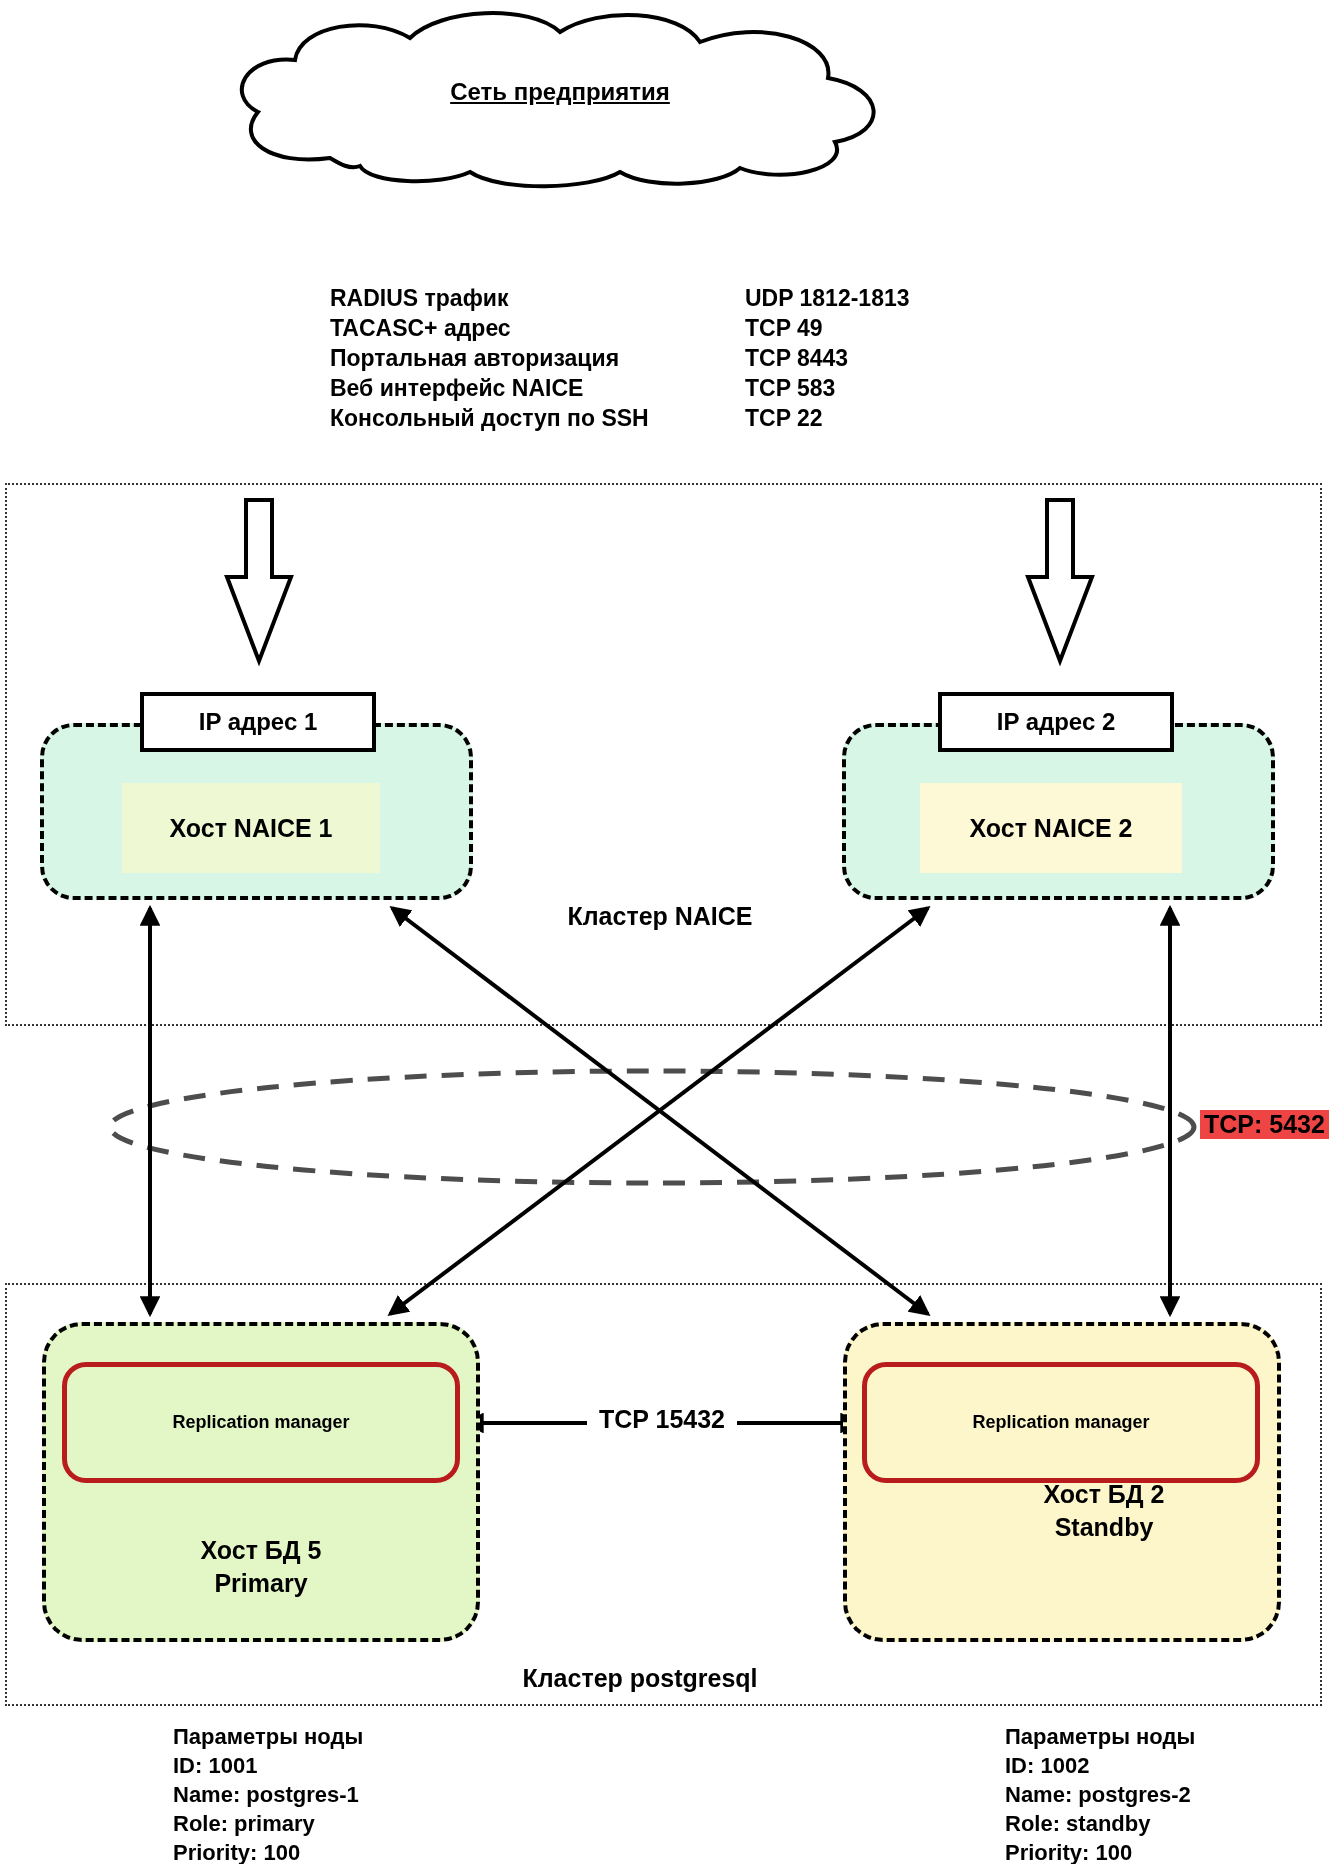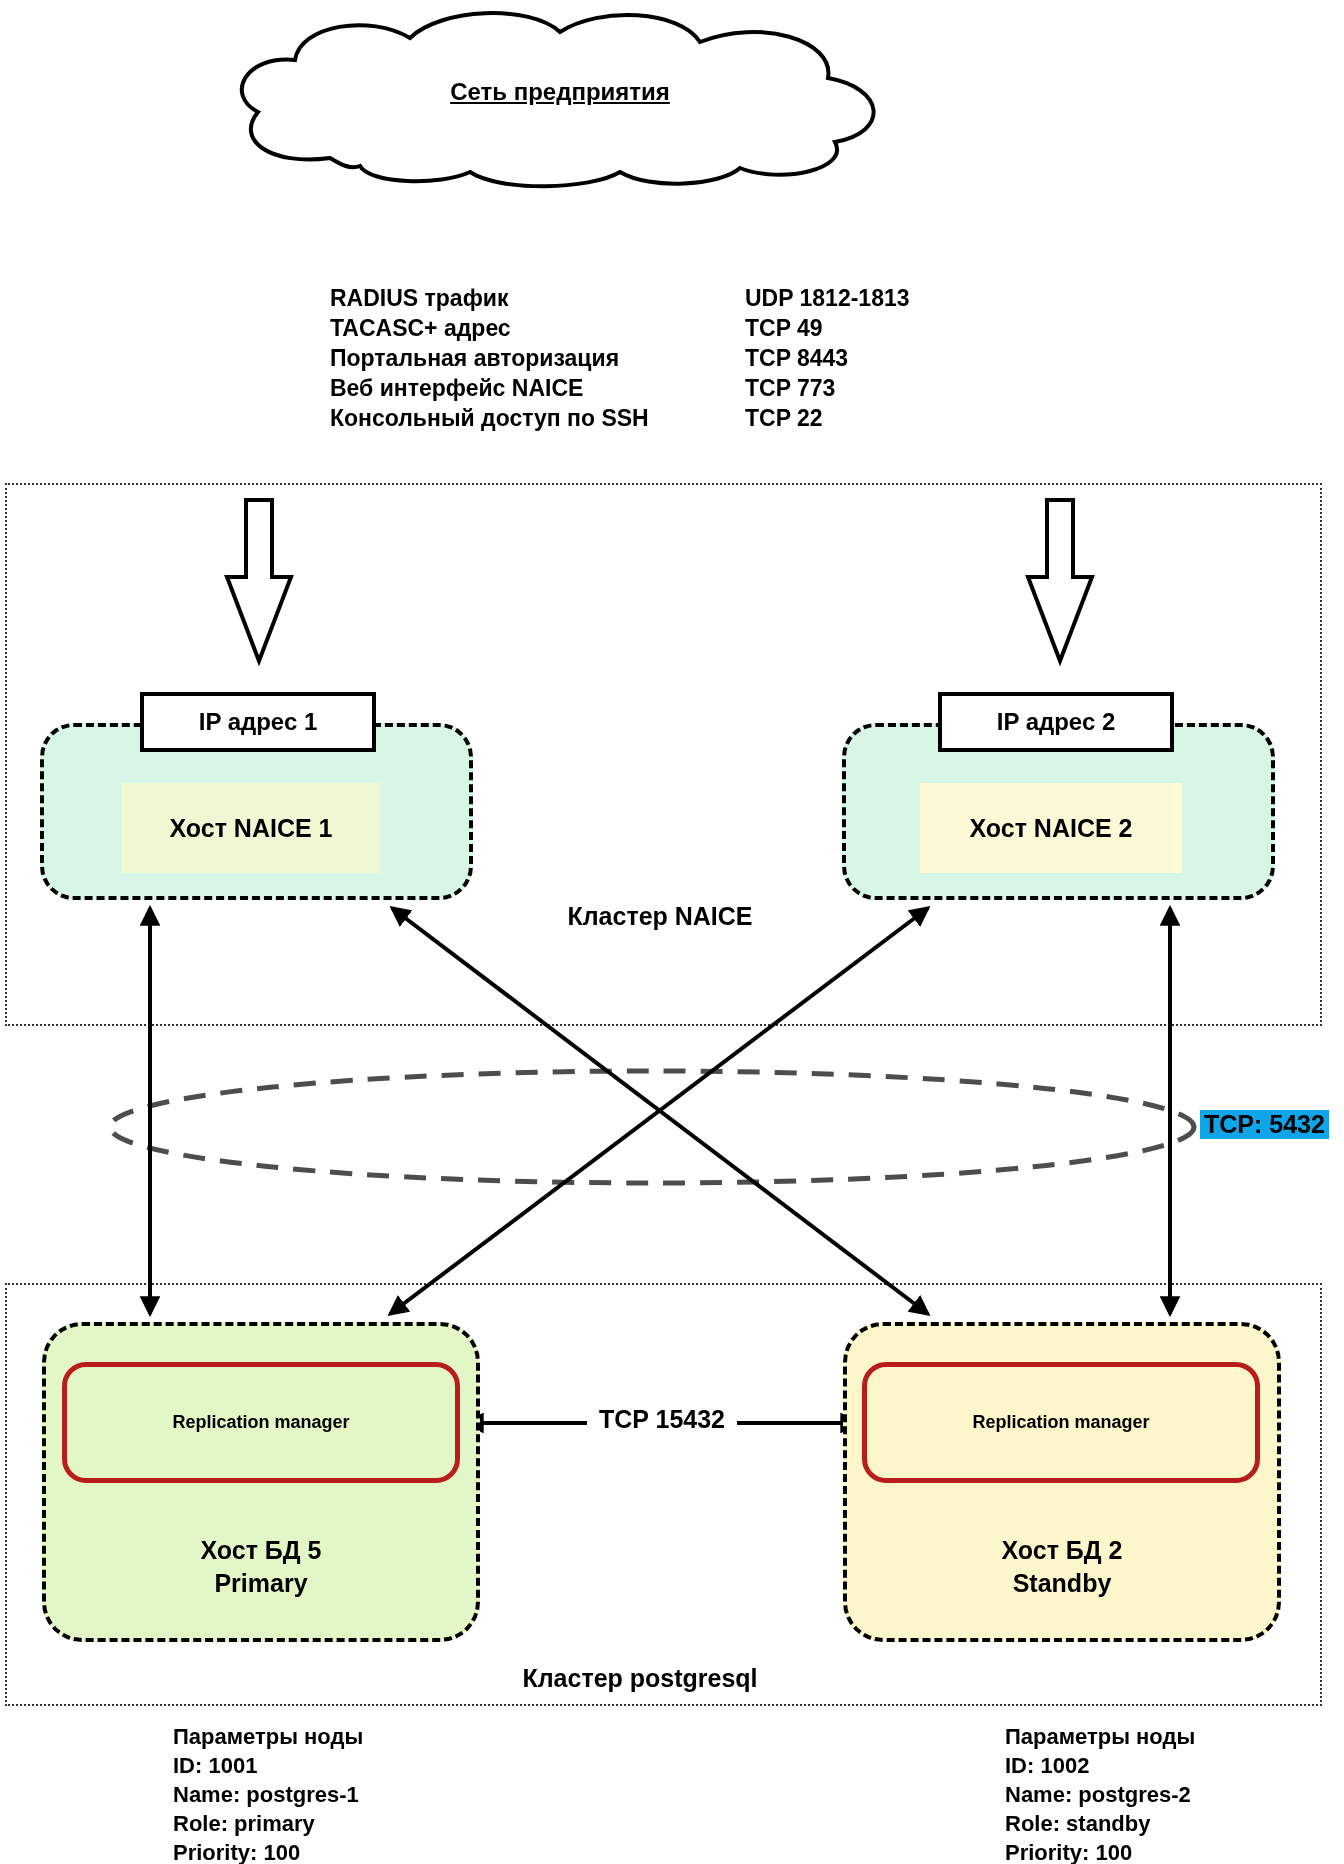--- a/index.html
+++ b/index.html
@@ -10,21 +10,21 @@
   .cloud-label{position:absolute;z-index:4;font-size:24px;text-align:center;}
   .legend{position:absolute;left:330px;top:283px;z-index:4;font-size:23px;line-height:30px;}
   .legend-row{position:relative;white-space:nowrap;}
   .legend-value{position:absolute;left:415px;top:0;}
   .ip-box{position:absolute;width:236px;height:60px;background:#fff;border:4px solid #000;
           z-index:5;display:flex;align-items:center;justify-content:center;font-size:24px;box-sizing:border-box;}
   .naice-box{position:absolute;width:433px;height:177px;border:4px dashed #000;border-radius:34px;
              z-index:3;box-sizing:border-box;background:var(--mint);}
   .naice-inner{position:absolute;z-index:4;display:flex;align-items:center;justify-content:center;font-size:25px;}
   .cluster-label{position:absolute;z-index:4;font-size:25px;text-align:center;}
-  .port-label{position:absolute;z-index:4;font-size:25px;background:#0ea5e9;padding:0 4px;}
+  .port-label{position:absolute;z-index:4;font-size:25px;background:#ef4444;padding:0 4px;}
   .db-box{position:absolute;width:438px;height:320px;border:4px dashed #000;border-radius:40px;
           z-index:3;box-sizing:border-box;}
   .db1{background:var(--db1);} .db2{background:var(--db2);}
   .rm-box{position:absolute;width:398px;height:121px;border:5px solid #b91c1c;border-radius:24px;
           z-index:4;display:flex;align-items:center;justify-content:center;font-size:18px;box-sizing:border-box;}
   .db-title{position:absolute;z-index:4;width:438px;text-align:center;font-size:25px;line-height:33px;}
   .params{position:absolute;z-index:4;font-size:22px;line-height:29px;white-space:nowrap;}
   .tcp15432{position:absolute;left:587px;top:1405px;width:150px;text-align:center;
             z-index:4;font-size:25px;background:#fff;}
 </style>
@@ -71,21 +71,21 @@
     <div class="legend-row">
       <span>TACASC+ адрес</span>
       <span class="legend-value">TCP 49</span>
     </div>
     <div class="legend-row">
       <span>Портальная авторизация</span>
       <span class="legend-value">TCP 8443</span>
     </div>
     <div class="legend-row">
       <span>Веб интерфейс NAICE</span>
-      <span class="legend-value">TCP 773</span>
+      <span class="legend-value">TCP 583</span>
     </div>
     <div class="legend-row">
       <span>Консольный доступ по SSH</span>
       <span class="legend-value">TCP 22</span>
     </div>
   </div>
 
   <div class="naice-box" style="left:40px;top:723px;"></div>
   <div class="ip-box" style="left:140px;top:692px;">IP адрес 1</div>
   <div class="naice-inner" style="left:122px;top:783px;width:258px;height:90px;background:var(--inner1);">Хост NAICE 1</div>
@@ -100,21 +100,21 @@
 
   <div class="db-box db1" style="left:42px;top:1322px;"></div>
   <div class="rm-box" style="left:62px;top:1362px;">Replication manager</div>
   <div class="db-title" style="left:42px;top:1534px;">
     <div>Хост БД 5</div>
     <div>Primary</div>
   </div>
 
   <div class="db-box db2" style="left:843px;top:1322px;"></div>
   <div class="rm-box" style="left:862px;top:1362px;">Replication manager</div>
-  <div class="db-title" style="left:843px;top:1534px;">
+  <div class="db-title" style="left:843px;top:1478px;padding-left:42px;">
     <div>Хост БД 2</div>
     <div>Standby</div>
   </div>
 
   <div class="tcp15432">TCP 15432</div>
 
   <div class="cluster-label" style="left:390px;top:1664px;width:500px;">Кластер postgresql</div>
 
   <div class="params" style="left:173px;top:1722px;">
     <div>Параметры ноды</div>

